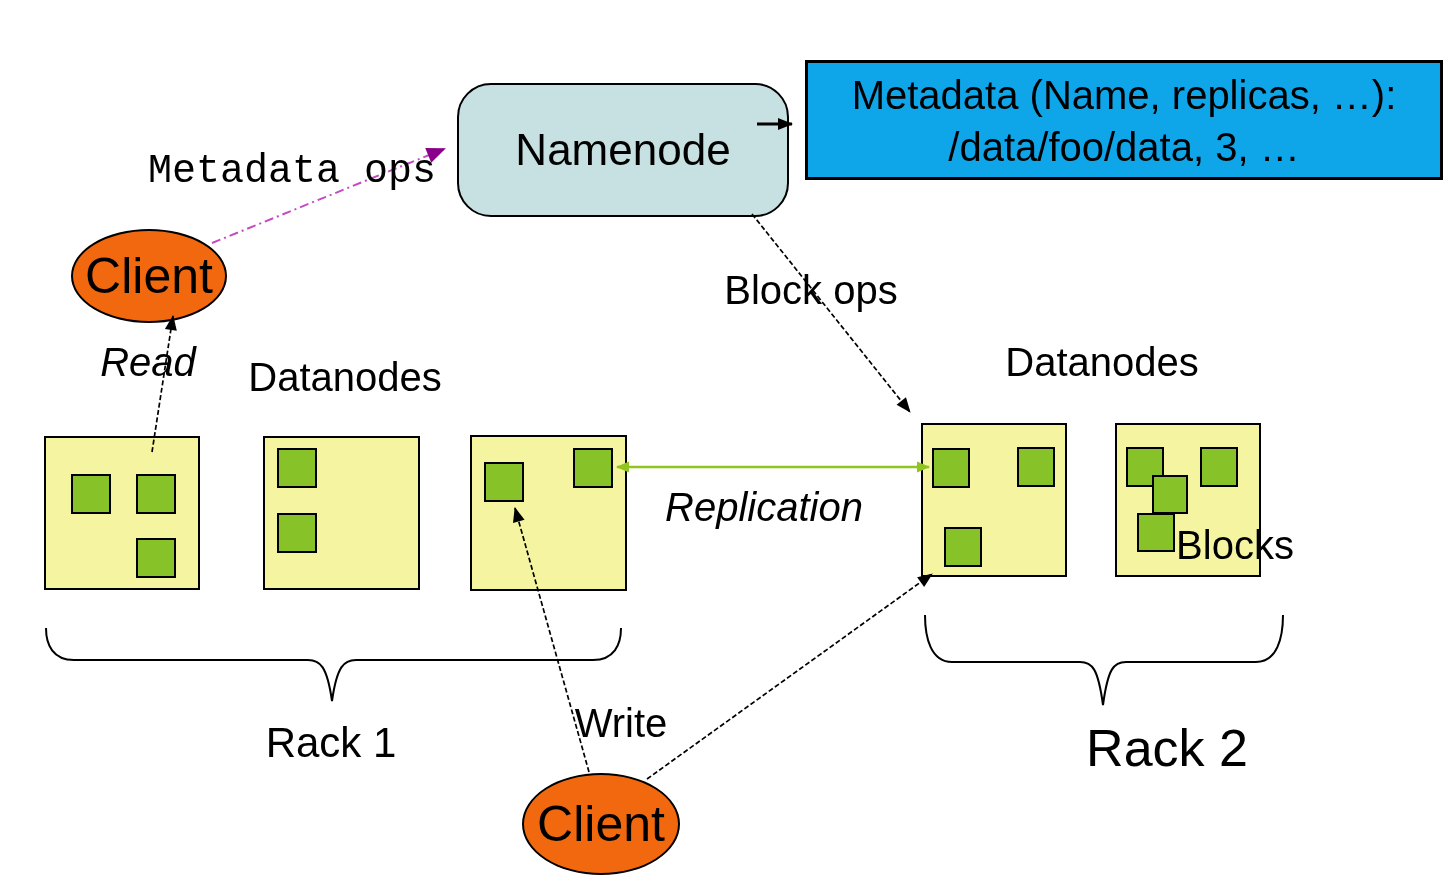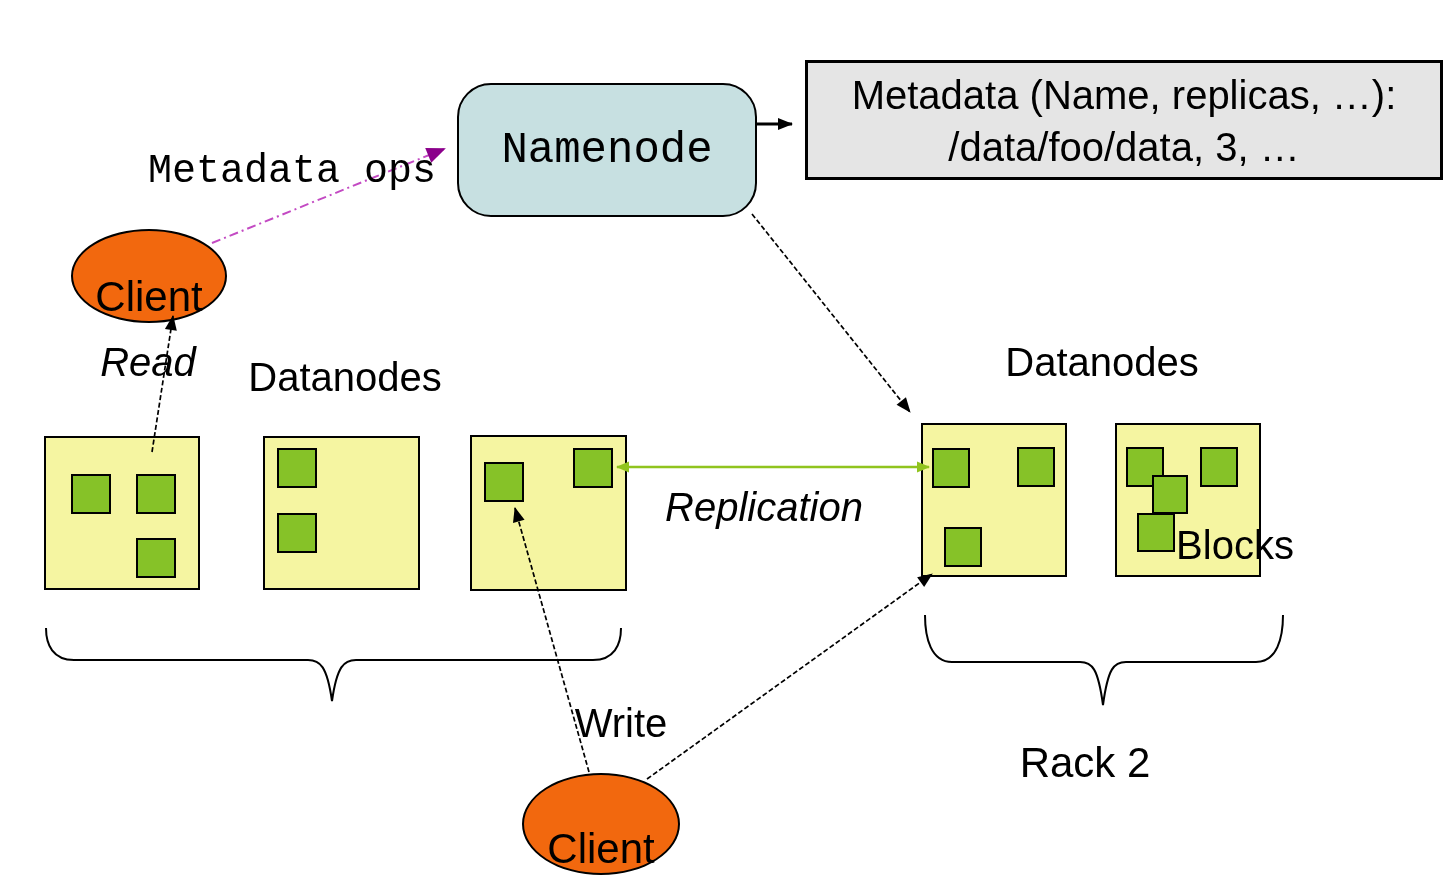--- a/index.html
+++ b/index.html
@@ -13,32 +13,32 @@
     --metadata-ops-arrowhead:#8b008b;
     --line:#000000;
   }
   html,body{margin:0;padding:0;}
   body{background:var(--background);font-family:"Liberation Sans","DejaVu Sans",sans-serif;color:#000;}
   .stage{position:relative;width:1456px;height:889px;background:var(--background);overflow:hidden;}
 
   
   .node{position:absolute;box-sizing:border-box;z-index:2;}
   .namenode{
-    left:457px;top:83px;width:300px;height:134px;
+    left:457px;top:83px;width:332px;height:134px;
     background:var(--namenode-fill);border:2px solid var(--line);border-radius:34px;
-    display:flex;align-items:center;justify-content:center;font-size:44px;font-family:Liberation Mono, monospace;
+    display:flex;align-items:center;justify-content:center;font-size:44px;
   }
   .metadata-box{
     left:805px;top:60px;width:638px;height:120px;
-    background:#e5e5e5;border:3px solid var(--line);
+    background:#0ea5e9;border:3px solid var(--line);
     text-align:center;font-size:40px;line-height:52px;padding-top:6px;
   }
   .client{
     background:var(--client-fill);border:2.5px solid var(--line);border-radius:50%;
-    display:flex;align-items:flex-end;justify-content:center;font-size:42px;
+    display:flex;align-items:center;justify-content:center;font-size:50px;
   }
   .client-top{left:71px;top:229px;width:156px;height:94px;}
   .client-bottom{left:522px;top:773px;width:158px;height:102px;}
   .datanode{
     background:var(--datanode-fill);border:2px solid var(--line);
   }
   .dn1{left:44px;top:436px;width:156px;height:154px;}
   .dn2{left:263px;top:436px;width:157px;height:154px;}
   .dn3{left:470px;top:435px;width:157px;height:156px;}
   .dn4{left:921px;top:423px;width:146px;height:154px;}
@@ -59,21 +59,21 @@
   
   .label{position:absolute;z-index:6;white-space:nowrap;transform:translateX(-50%);font-size:40px;line-height:1.05;}
   .lbl-metadata-ops{left:292px;top:151px;font-family:Liberation Mono, monospace;}
   .lbl-block-ops{left:811px;top:269px;}
   .lbl-read{left:148px;top:341px;font-style:italic;}
   .lbl-datanodes-left{left:345px;top:356px;}
   .lbl-datanodes-right{left:1102px;top:341px;}
   .lbl-replication{left:764px;top:486px;font-style:italic;}
   .lbl-write{left:621px;top:702px;}
   .lbl-rack1{left:331px;top:721px;font-size:42px;}
-  .lbl-rack2{left:1085px;top:721px;font-size:42px;margin-top:20px;}
+  .lbl-rack2{left:1167px;top:721px;font-size:52px;}
   .lbl-blocks{left:1235px;top:524px;}
 </style>
 </head>
 <body>
 
 <div class="stage">
 
   <div class="node namenode">
     <span>Namenode</span>
   </div>
@@ -136,21 +136,23 @@
     <line class="ln-thick" x1="757" y1="124" x2="792" y2="124" marker-end="url(#mArrowBlack)"></line>
     <path class="ln-meta" d="M212,243 L444,149" marker-end="url(#mArrowPurple)"></path>
     <line class="ln-thin" x1="752" y1="214" x2="910" y2="412" marker-end="url(#mArrowBlack)"></line>
     <line class="ln-thin" x1="152" y1="452" x2="173" y2="316" marker-end="url(#mArrowBlack)"></line>
     <line class="ln-thin" x1="589" y1="772" x2="515" y2="508" marker-end="url(#mArrowBlack)"></line>
     <line class="ln-thin" x1="647" y1="779" x2="932" y2="574" marker-end="url(#mArrowBlack)"></line>
     <line class="ln-green" x1="617" y1="467" x2="929" y2="467" marker-start="url(#mArrowGreen)" marker-end="url(#mArrowGreen)"></line>
   </svg>
 
   <div class="label lbl-metadata-ops">Metadata ops</div>
+  <div class="label lbl-block-ops">Block ops</div>
   <div class="label lbl-read">Read</div>
   <div class="label lbl-datanodes-left">Datanodes</div>
   <div class="label lbl-datanodes-right">Datanodes</div>
   <div class="label lbl-replication">Replication</div>
   <div class="label lbl-write">Write</div>
+  <div class="label lbl-rack1">Rack 1</div>
   <div class="label lbl-rack2">Rack 2</div>
   <div class="label lbl-blocks">Blocks</div>
 
 </div>
 
 </body></html>

